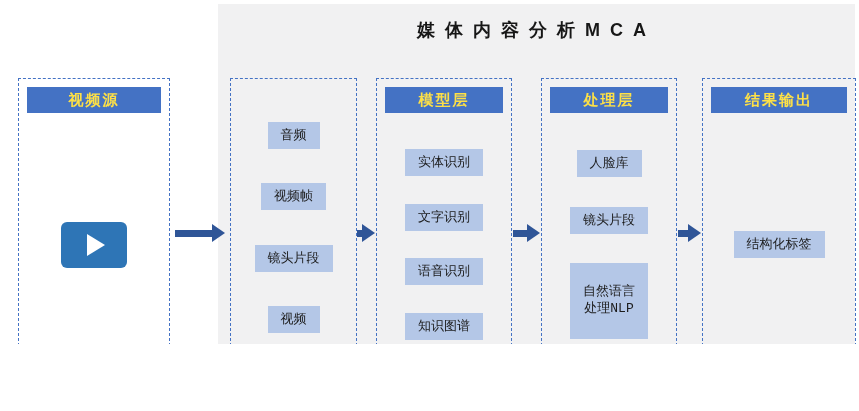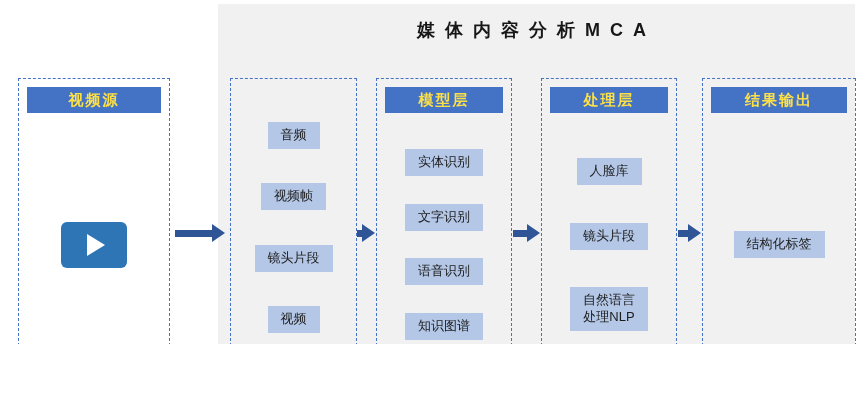--- a/index.html
+++ b/index.html
@@ -66,21 +66,22 @@
     color:#1c1c1c;
     font-size:13px;
     line-height:1.3;
     padding:5px 13px;
     text-align:center;
     white-space:nowrap;
   }
   .item.item-wrap {
     white-space:normal;
     max-width:78px;
-    padding:5px 10px;
+    padding:21px 10px;
+    font-family:Liberation Mono, monospace;
   }
 
   .arrow {
     position:absolute;
     top:224px; height:18px;
     display:flex; align-items:center;
   }
   .a1 { left:175px; width:50px; }
   .a2 { left:357px; width:18px; }
   .a3 { left:513px; width:27px; }

